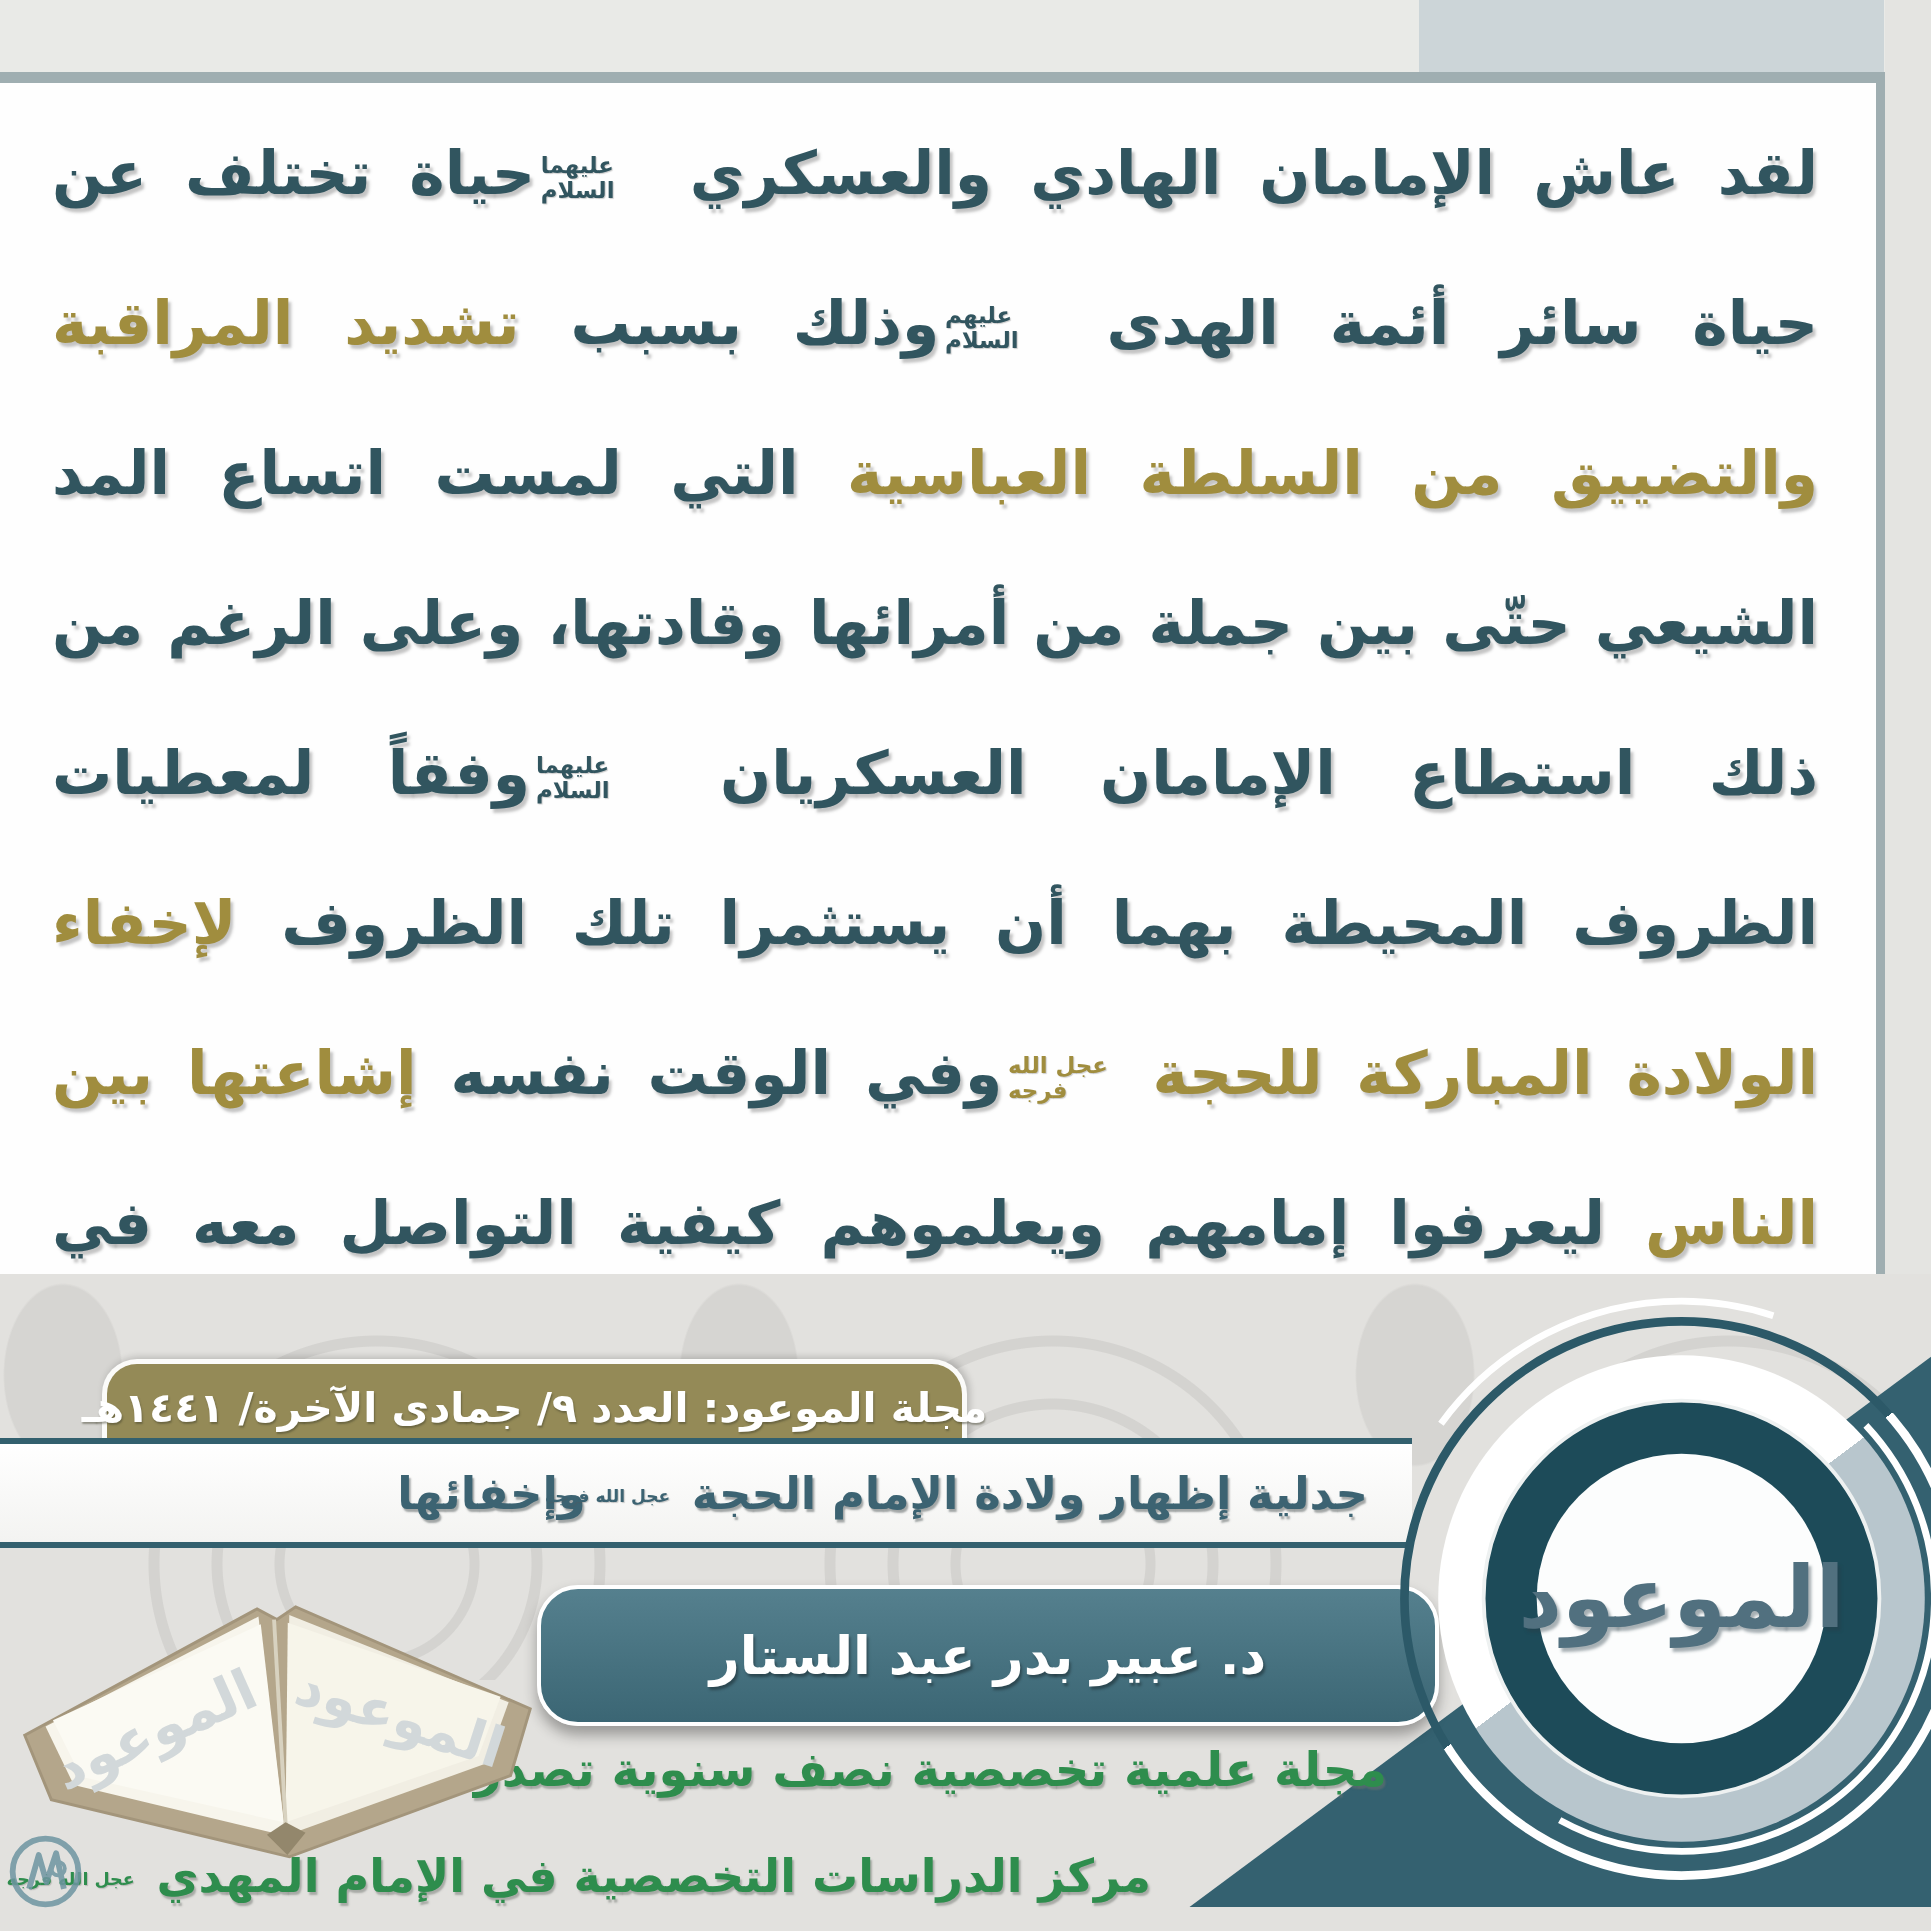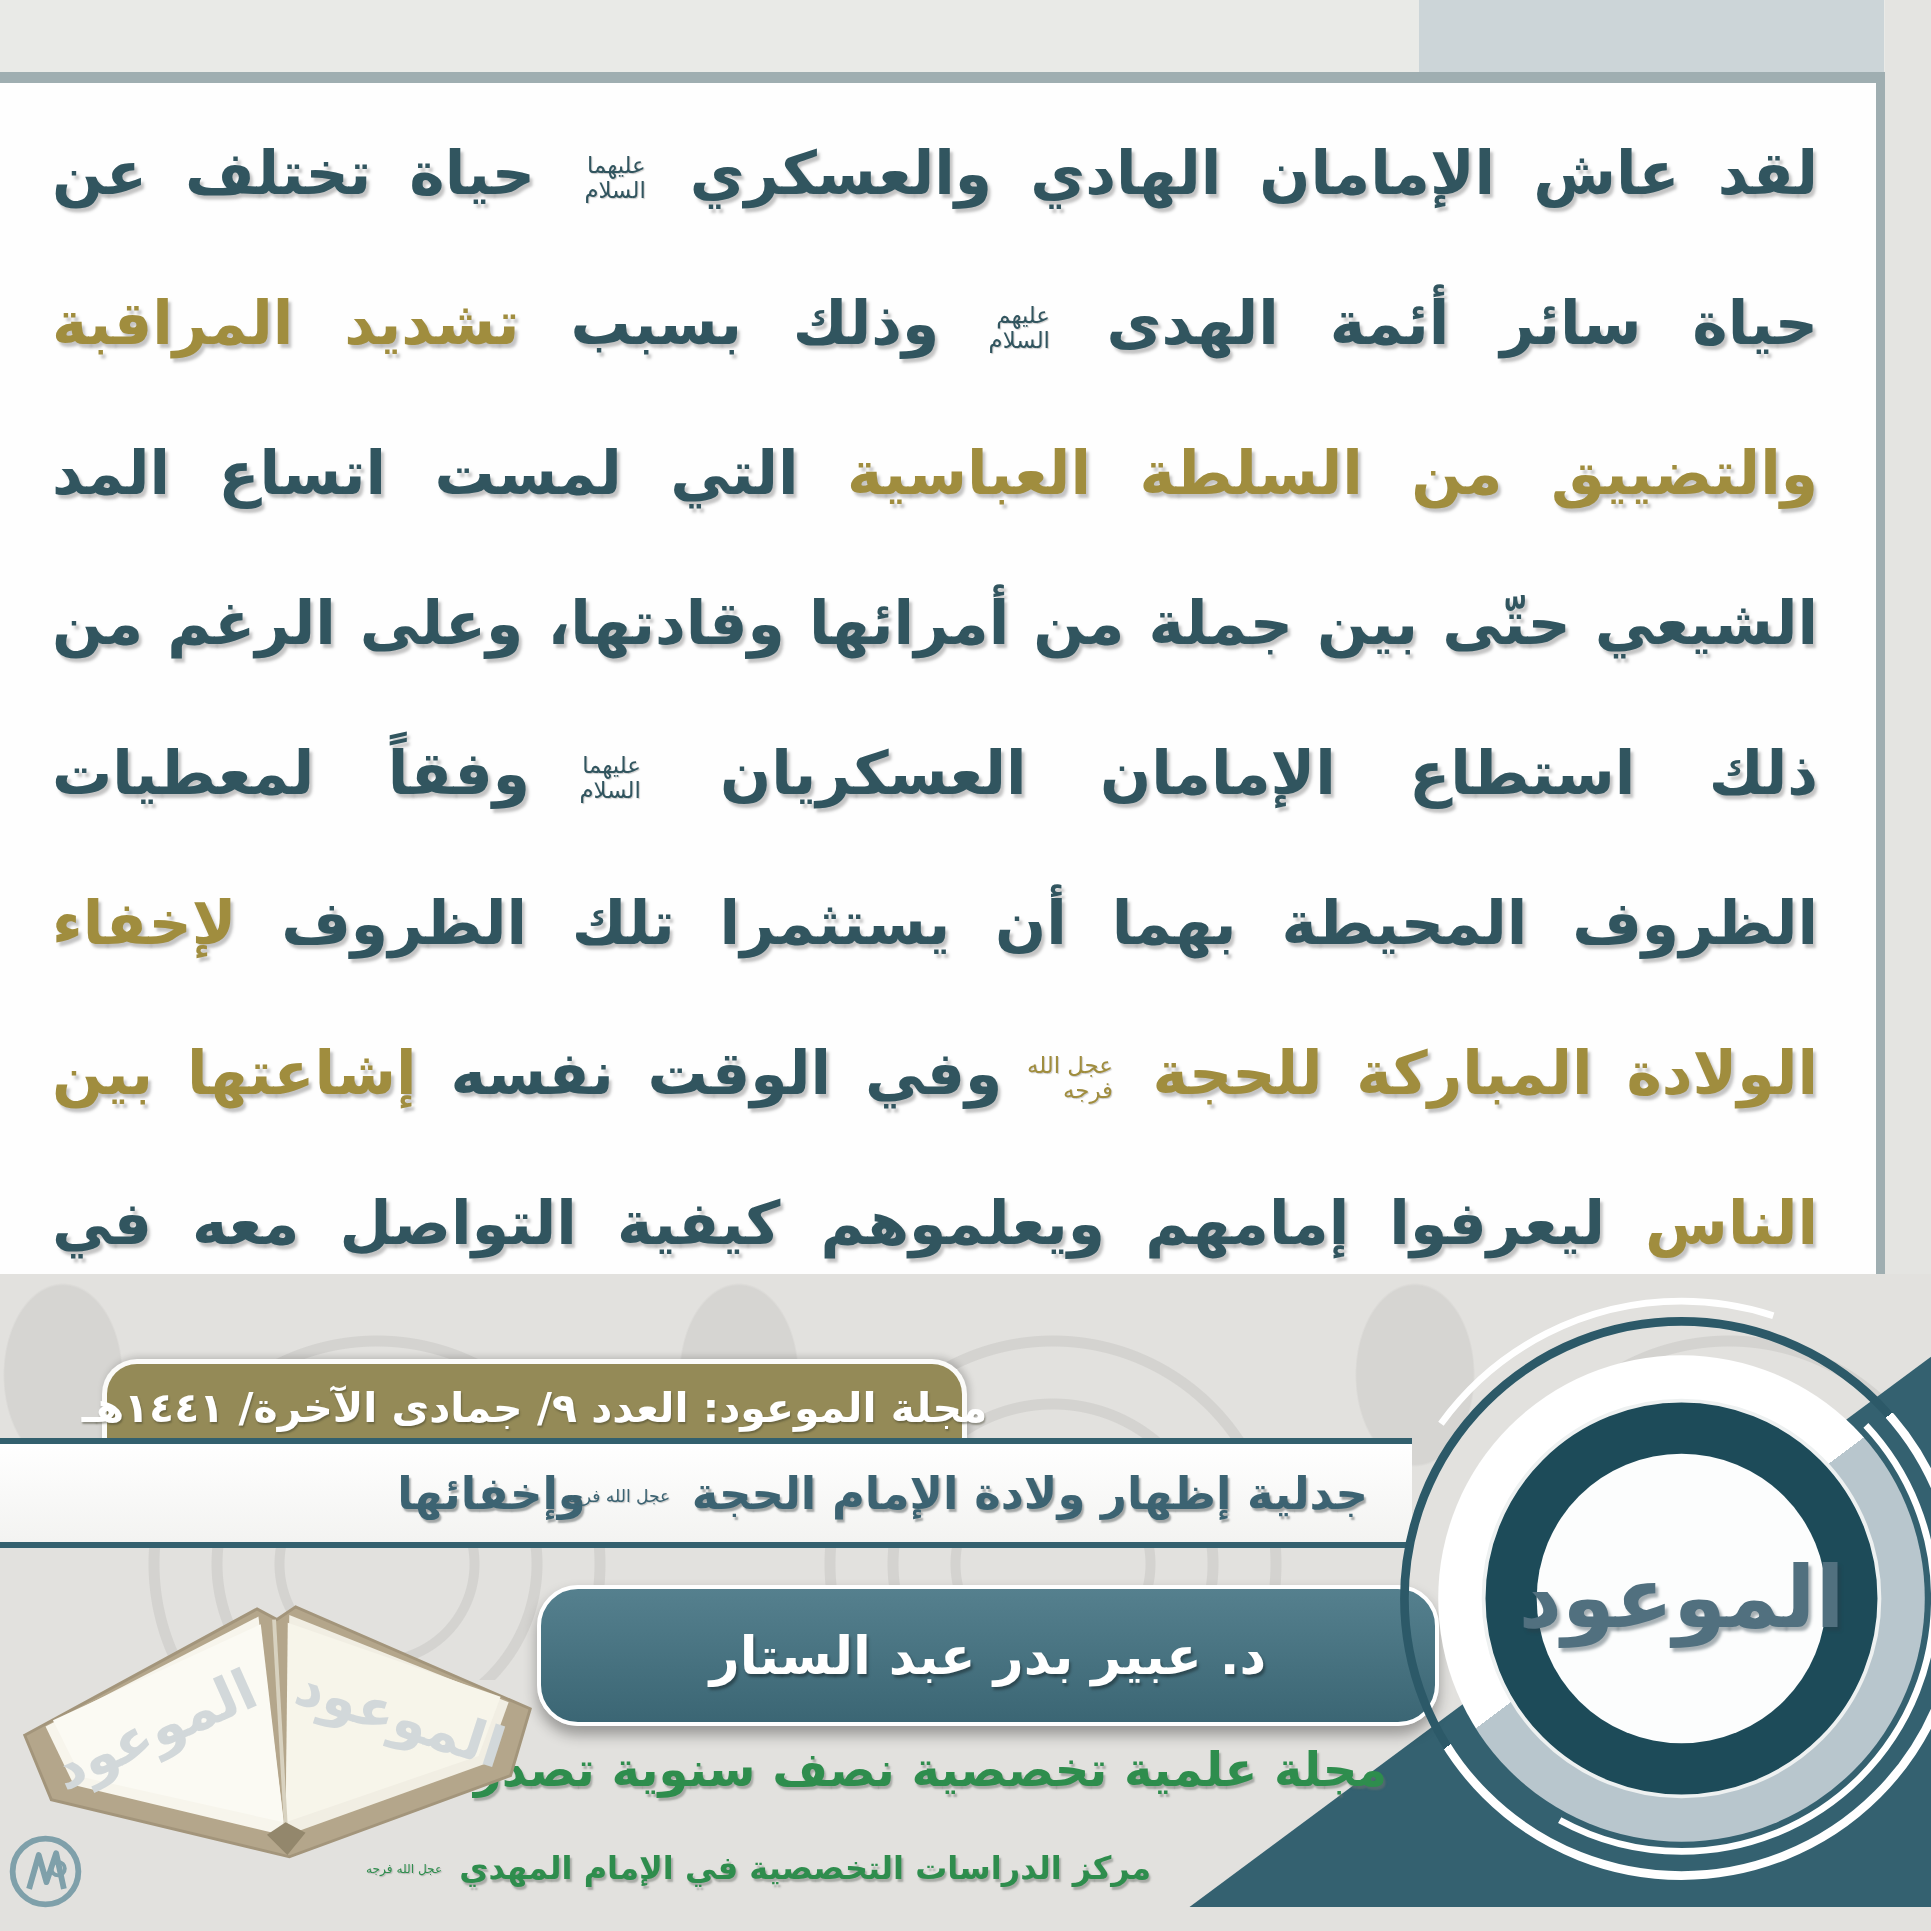--- a/index.html
+++ b/index.html
@@ -20,21 +20,21 @@
   }
   .quote-text{
     direction:rtl;text-align:justify;margin:0;padding:15.4px 58px 0 52px;
     font-size:60px;font-weight:bold;line-height:150px;color:#31555f;
     text-shadow:2.9px 3.9px 2.9px rgba(90,90,90,.35);
   }
   .quote-text .teal{color:#31555f;}
   .quote-text .olive{color:#a08d3e;}
   .honorific{
     display:inline-block;font-size:.38em;line-height:1.08;width:4.6em;
-    text-align:right;vertical-align:middle;margin:0 5.8px;font-weight:normal;
+    text-align:left;vertical-align:middle;margin:0 5.8px;font-weight:bold;
     text-shadow:1px 1px 1px rgba(90,90,90,.3);
   }
   
   .bottom-section{position:absolute;left:0;top:1274px;width:1931px;height:633px;background:#e2e1de;}
   .pattern{
     position:absolute;left:0;top:0;width:1931px;height:406px;
     background-image:
       radial-gradient(60px 92px at 63px 101px,#d6d5d2 97%,transparent 100%),
       radial-gradient(circle at 377px 290px,transparent 92px,#d4d3d0 93px,#d4d3d0 102px,transparent 103px,transparent 154px,#d4d3d0 155px,#d4d3d0 165px,transparent 166px,transparent 217px,#d4d3d0 218px,#d4d3d0 228px,transparent 229px);
     background-size:676px 406px,676px 406px;
@@ -73,21 +73,21 @@
     box-shadow:0 8.7px 13.5px rgba(0,0,0,.32);
     display:flex;align-items:center;justify-content:center;
   }
   .author-banner span{
     direction:rtl;white-space:nowrap;color:#ffffff;font-size:52px;font-weight:bold;
     text-shadow:1.9px 2.9px 2.9px rgba(0,0,0,.35);
   }
   .mag-line{position:absolute;direction:rtl;white-space:nowrap;font-weight:bold;color:#2e8d4d;
     text-shadow:1.9px 2.9px 1.9px rgba(110,115,110,.5);}
   .mag-line1{right:544px;top:467px;font-size:48px;}
-  .mag-line2{right:780px;top:575px;font-size:32px;}
+  .mag-line2{right:780px;top:575px;font-size:46px;}
   .mag-line .honorific{width:4.2em;}
   .book-svg{position:absolute;left:7.7px;top:274px;}
   .logo-svg{position:absolute;left:1305px;top:-52px;}
   .mn-svg{position:absolute;left:1.9px;top:554px;opacity:.85;}
 </style>
 </head>
 <body>
 
 <div class="page">
 

